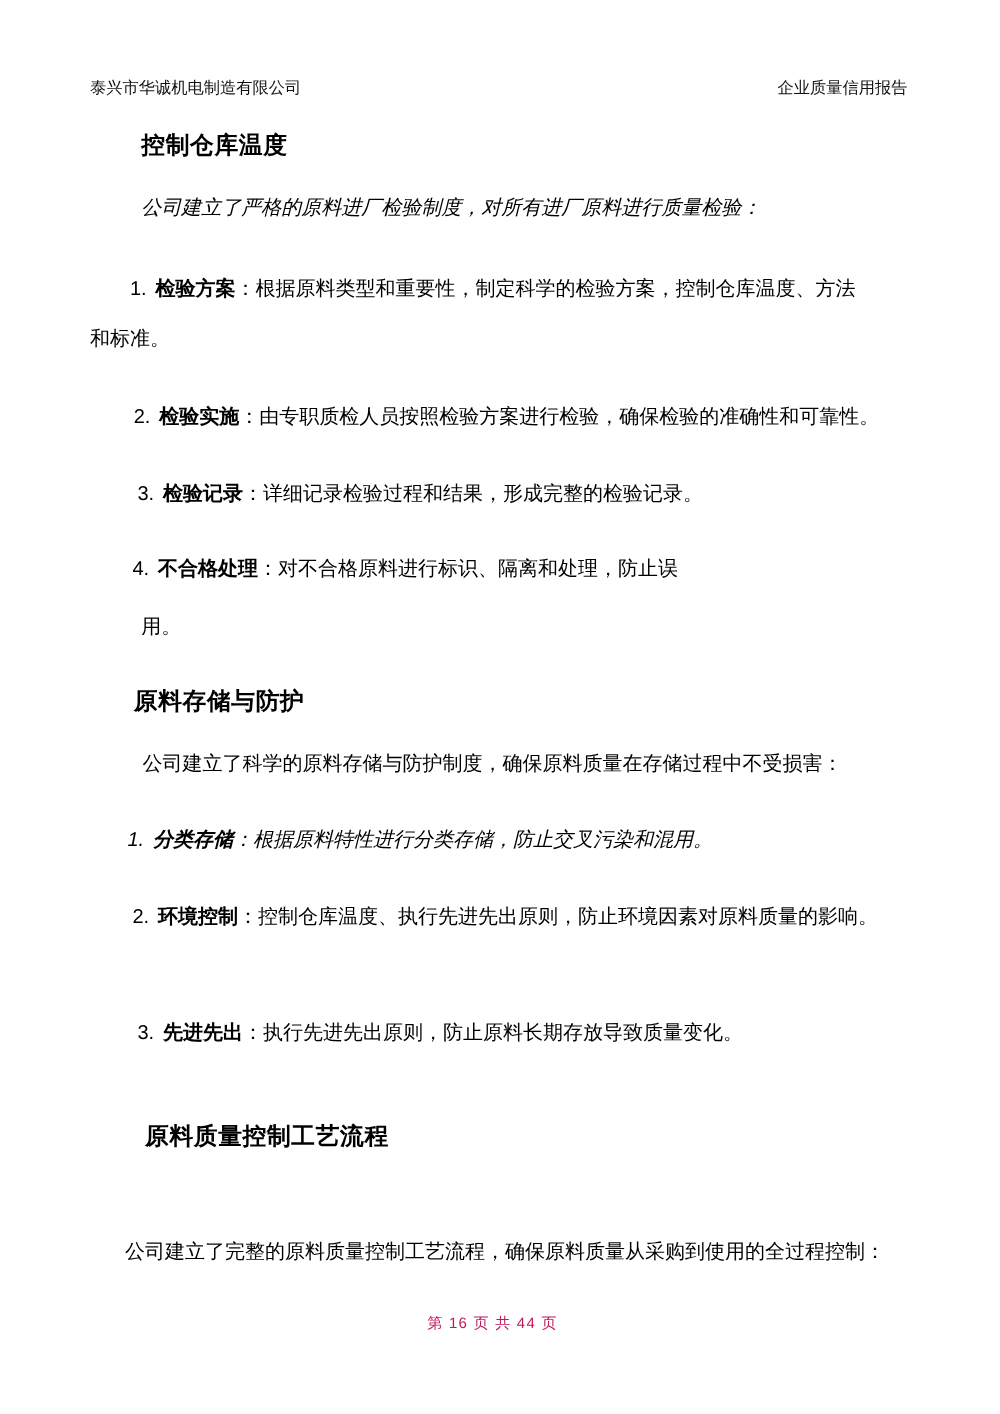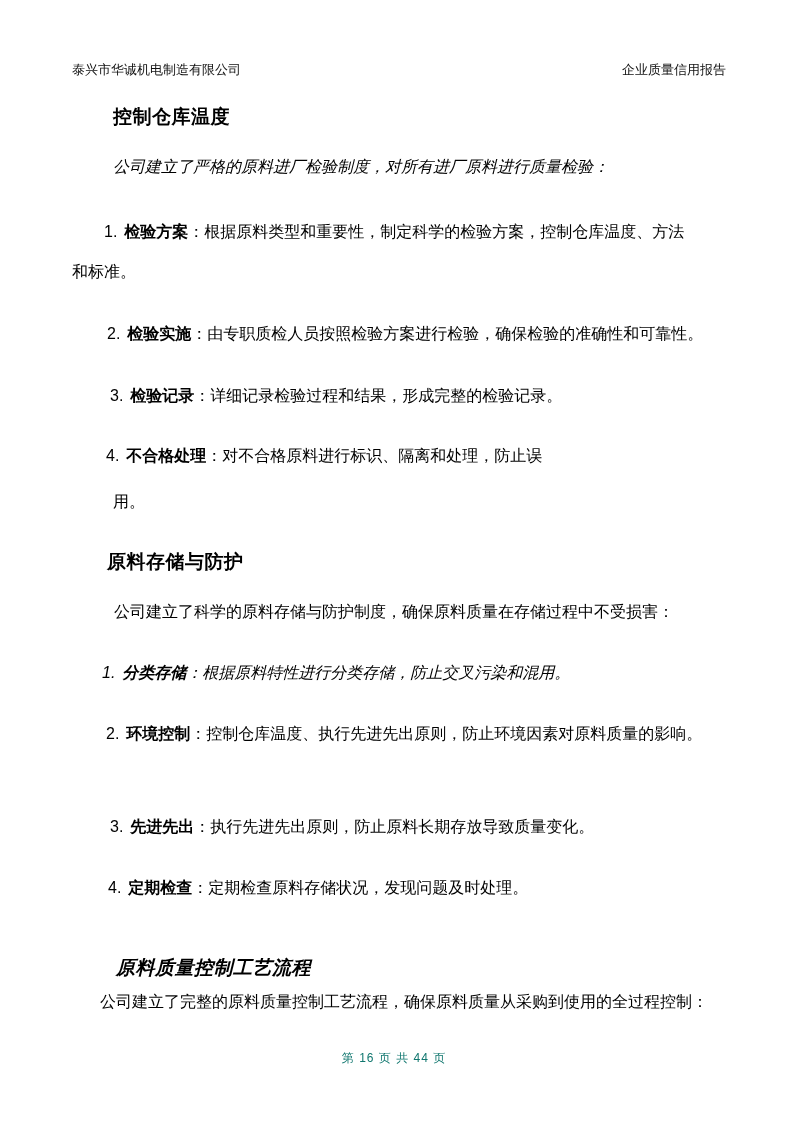--- a/index.html
+++ b/index.html
@@ -31,21 +31,21 @@
   }
   .num { margin-right: 7px; }
   .lbl { font-weight: 700; }
   .footer-line {
     position: absolute;
     left: 0;
     width: 788px;
     text-align: center;
     font-size: 12px;
     letter-spacing: 1px;
-    color: #0f766e;
+    color: #be185d;
   }
 </style>
 </head>
 <body>
 
 <div class="page">
 
   <div class="line hdr" style="top:62px; left:72px;">泰兴市华诚机电制造有限公司</div>
   <div class="line hdr" style="top:62px; right:74px;">企业质量信用报告</div>
 
@@ -80,23 +80,20 @@
   </div>
 
   <div class="line" style="top:724px; left:106px;">
     <span class="num">2.</span><span class="lbl">环境控制</span><span>：</span><span>控制仓库温度、执行先进先出原则，防止环境因素对原料质量的影响。</span>
   </div>
 
   <div class="line" style="top:817px; left:110px;">
     <span class="num">3.</span><span class="lbl">先进先出</span><span>：</span><span>执行先进先出原则，防止原料长期存放导致质量变化。</span>
   </div>
 
-  <div class="line" style="top:878px; left:108px;">
-    <span class="num">4.</span><span class="lbl">定期检查</span><span>：</span><span>定期检查原料存储状况，发现问题及时处理。</span>
-  </div>
 
-  <div class="line heading" style="top:957px; left:116px;font-style:italic;">原料质量控制工艺流程</div>
+  <div class="line heading" style="top:899px; left:116px;">原料质量控制工艺流程</div>
 
   <div class="line" style="top:992px; left:100px;">公司建立了完整的原料质量控制工艺流程，确保原料质量从采购到使用的全过程控制：</div>
 
   <div class="footer-line" style="top:1050px;">第 16 页 共 44 页</div>
 
 </div>
 
 </body></html>

